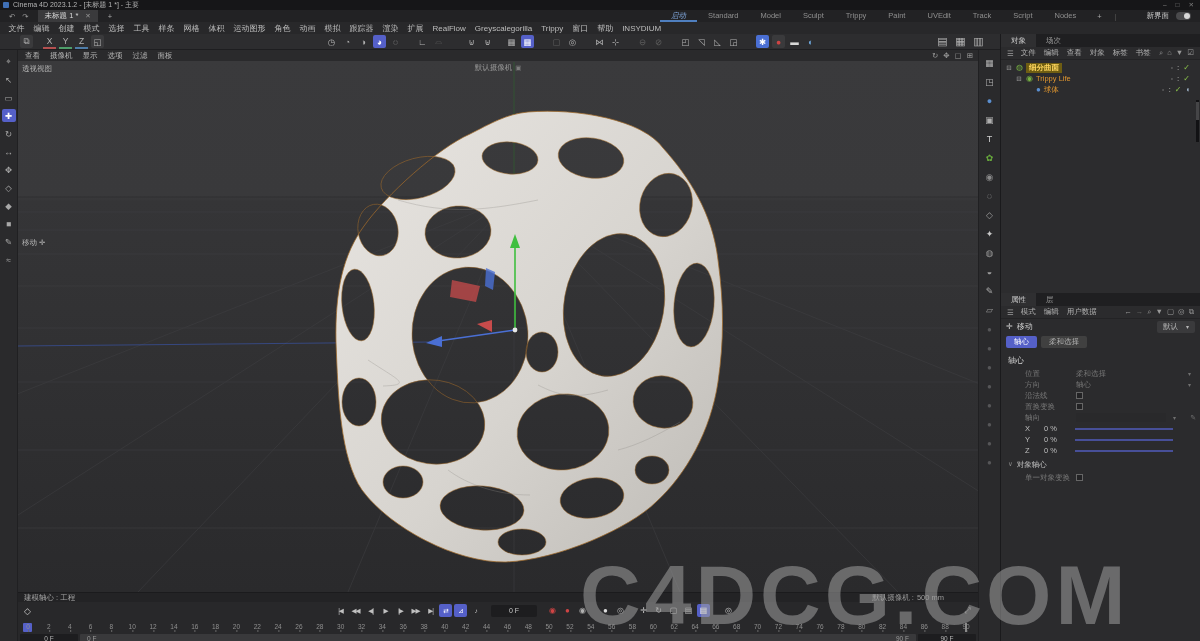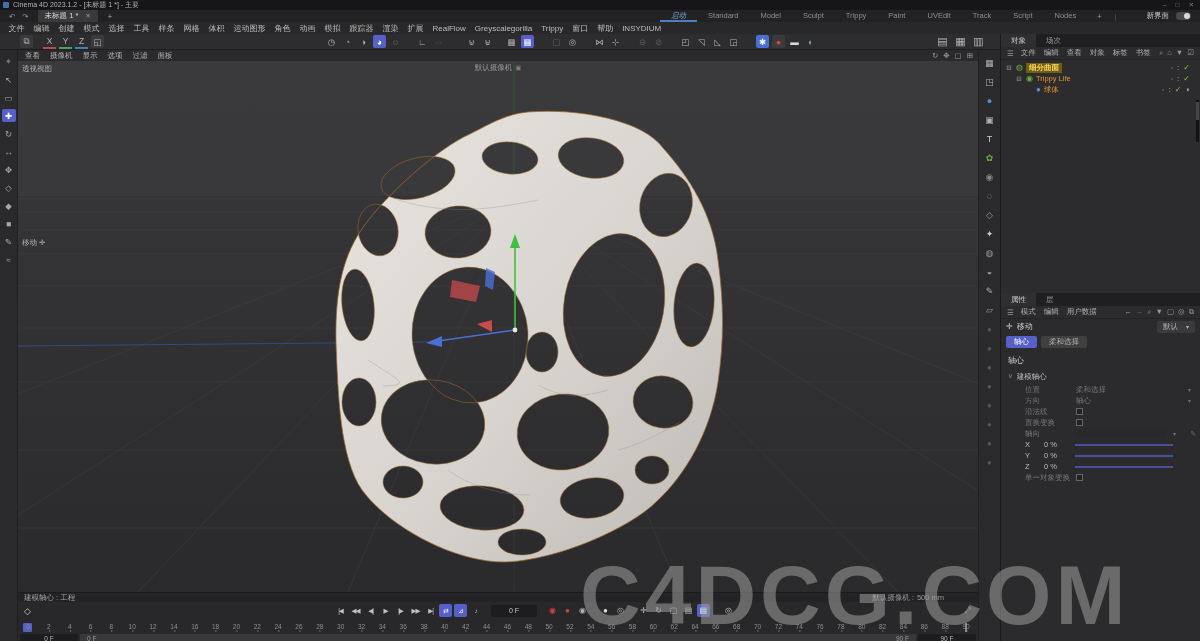--- a/index.html
+++ b/index.html
@@ -605,24 +605,20 @@
       <span>默认</span>
       <span style="font-size:6px;">▾</span>
     </span>
   </div>
   <div class="mode-tabs" id="mode-tabs">
       <span class="mode-tab active">轴心</span>
       <span class="mode-tab">柔和选择</span>
     </div>
   <div class="attr-section-title">轴心</div>
   <div id="attr-groups">
-      <div class="attr-group-head">
-        <span class="chev">∨</span>
-        <span>建模轴心</span>
-      </div>
       <div class="attr-row">
         <span class="attr-label">位置</span>
         <span class="attr-value">柔和选择</span>
         <span class="dd-arrow">▾</span>
       </div>
       <div class="attr-row">
         <span class="attr-label">方向</span>
         <span class="attr-value">轴心</span>
         <span class="dd-arrow">▾</span>
       </div>
@@ -648,20 +644,24 @@
       <div class="attr-row slider">
         <span class="attr-label">Y</span>
         <span class="attr-value">0 %</span>
         <span class="slider-track"></span>
       </div>
       <div class="attr-row slider">
         <span class="attr-label">Z</span>
         <span class="attr-value">0 %</span>
         <span class="slider-track"></span>
       </div>
+      <div class="attr-group-head">
+        <span class="chev">∨</span>
+        <span>对象轴心</span>
+      </div>
       <div class="attr-row">
         <span class="attr-label">单一对象变换</span>
         <span class="cbox"></span>
       </div>
     </div>
   <div class="attr-scroll"></div>
 </div>
 
 <div class="watermark">C4DCG.COM</div>
 

